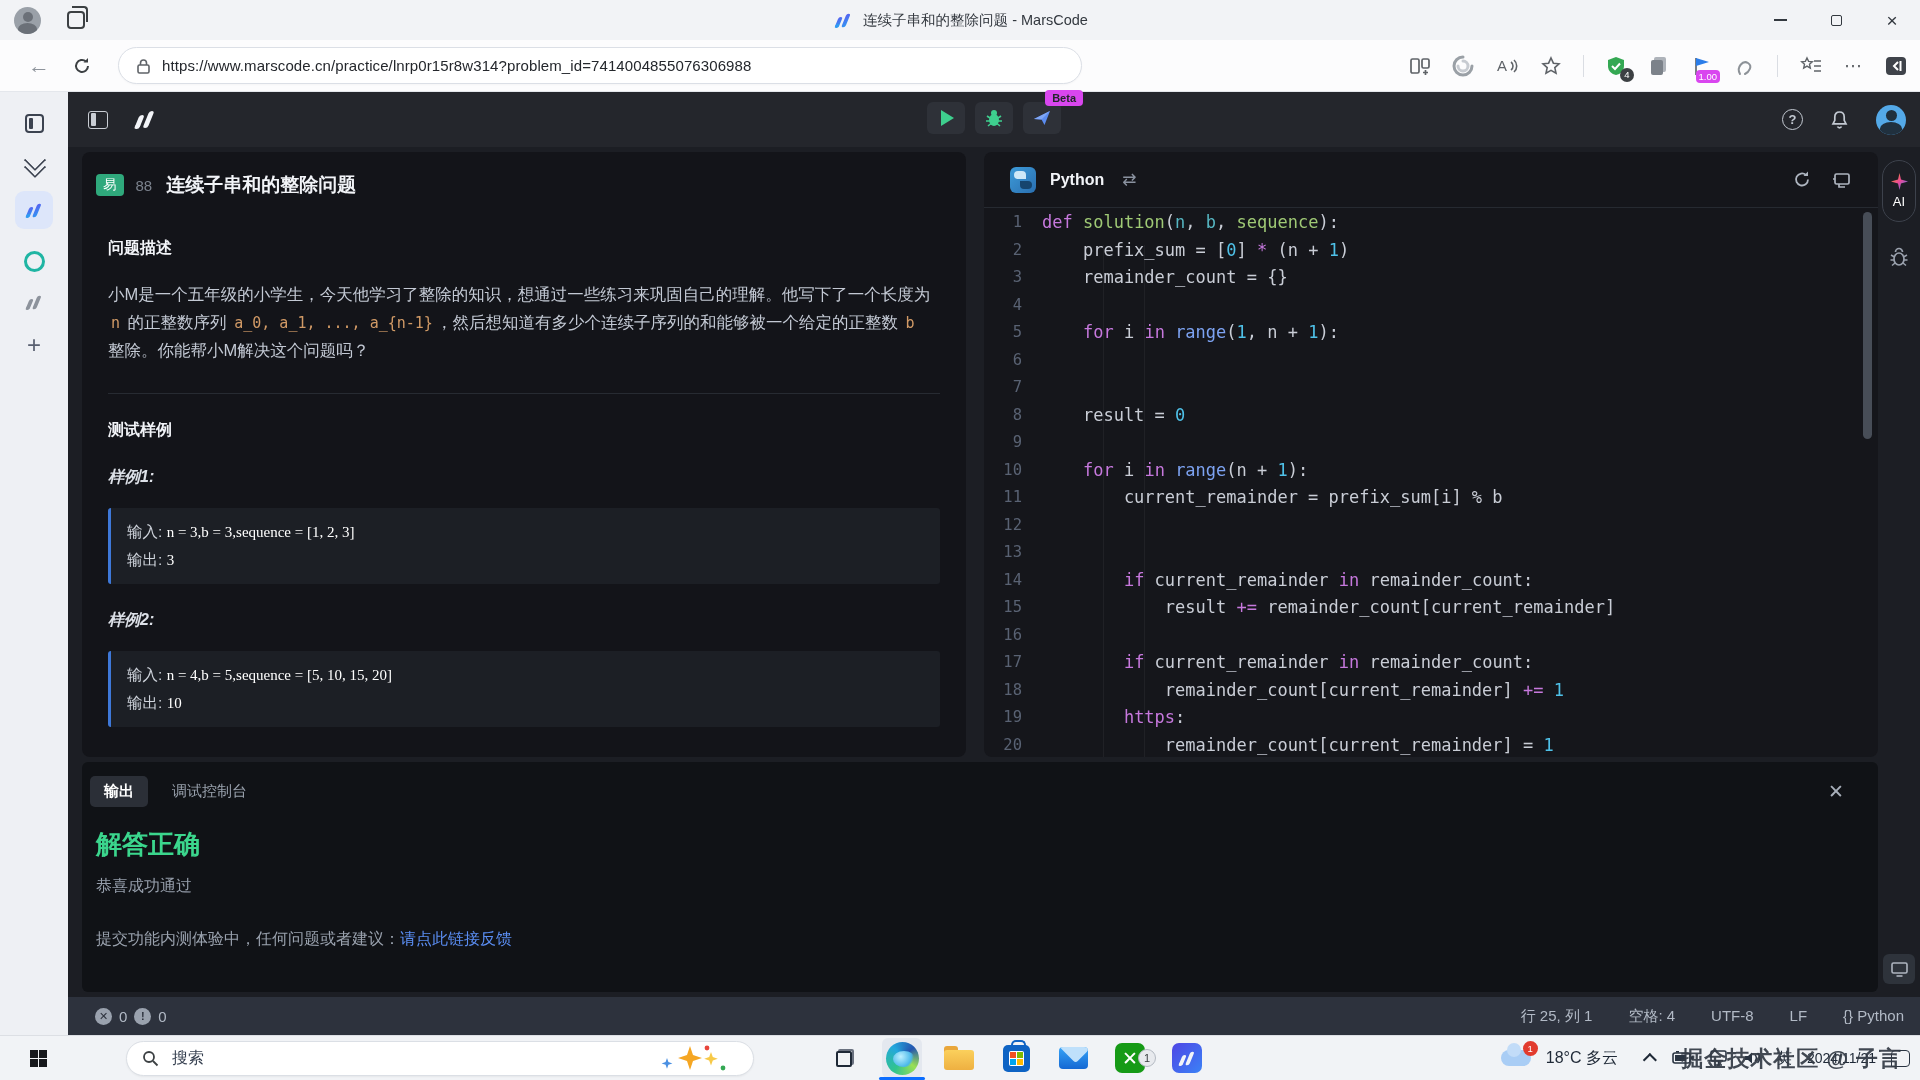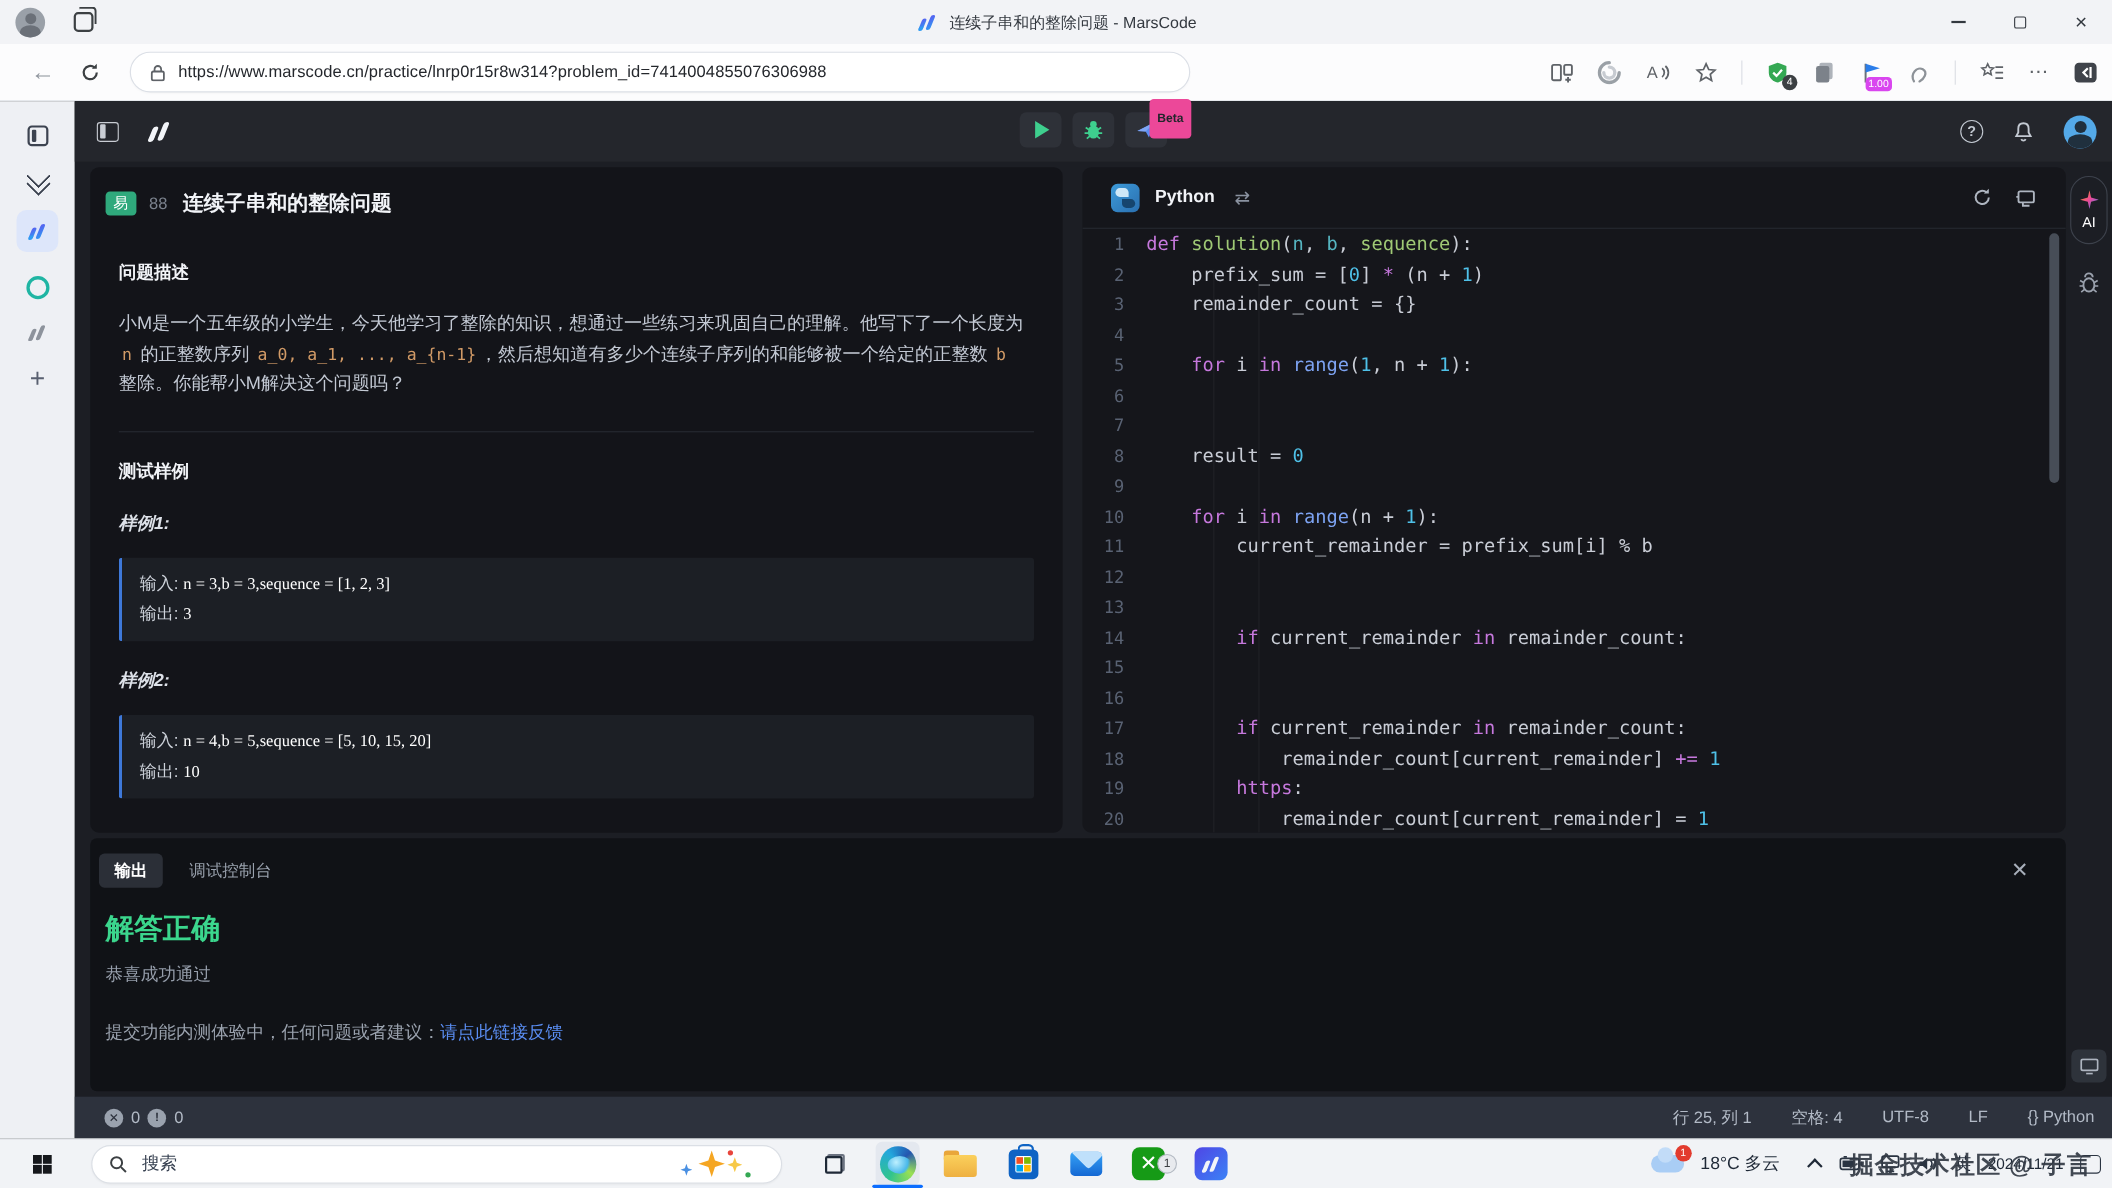--- a/index.html
+++ b/index.html
@@ -77,22 +77,22 @@
   
   .app-header { position:absolute; left:0; top:0; width:1852px; height:55px; background:#24262c;
                 display:flex; align-items:center; }
   .hd-toggle { margin-left:20px; width:20px; height:18px; border:1.6px solid #c9cdd4; border-radius:3px; position:relative; }
   .hd-toggle::before { content:""; position:absolute; left:1.5px; top:1.5px; bottom:1.5px; width:5px; background:#c9cdd4; border-radius:1px; }
   .hd-logo { margin-left:26px; }
   .run-group { position:absolute; left:50%; transform:translateX(-50%); top:10px; display:flex; gap:10px; }
   .run-btn { width:38px; height:32px; background:#2e3138; border-radius:6px; display:flex;
              align-items:center; justify-content:center; position:relative; }
   .play-tri { width:0; height:0; border-left:13px solid #3ecf8e; border-top:8px solid transparent; border-bottom:8px solid transparent; margin-left:3px; }
-  .beta-tag { position:absolute; top:-12px; right:-22px; background:#ec4899; color:#23262c; font-size:11px;
-              font-weight:bold; padding:12px 7px; border-radius:4px; }
+  .beta-tag { position:absolute; top:-12px; right:-22px; background:#d946ef; color:#23262c; font-size:11px;
+              font-weight:bold; padding:2px 7px; border-radius:4px; }
   .hd-right { position:absolute; right:14px; top:0; height:55px; display:flex; align-items:center; gap:26px; }
   .help-ico { width:21px; height:21px; border:1.8px solid #c3c9d2; border-radius:50%; color:#c3c9d2;
               font-size:13px; font-weight:bold; display:flex; align-items:center; justify-content:center; }
   .avatar-app { width:30px; height:30px; border-radius:50%; background:#54a9e8; position:relative; overflow:hidden; }
   .avatar-app::before { content:""; position:absolute; left:9.5px; top:5px; width:11px; height:11px; border-radius:50%; background:#20303e; }
   .avatar-app::after { content:""; position:absolute; left:4px; top:17px; width:22px; height:13px; border-radius:50% 50% 0 0; background:#20303e; }
 
   
   .problem-panel { position:absolute; left:14px; top:60px; width:884px; height:605px; background:#131419;
                    border-radius:8px; overflow:hidden; color:#c3c9d4; }
@@ -160,21 +160,21 @@
   
   .status-bar { position:absolute; left:0; top:905px; width:1852px; height:38px; background:#2d323d;
                 display:flex; align-items:center; font-size:15px; color:#b2bac6; }
   .sb-left { display:flex; align-items:center; gap:7px; margin-left:27px; }
   .sb-ico { width:17px; height:17px; border-radius:50%; background:#9aa2ae; color:#2d323d; font-size:11px;
             font-weight:bold; display:flex; align-items:center; justify-content:center; }
   .sb-right { margin-left:auto; margin-right:16px; display:flex; gap:36px; }
 
   
   .taskbar { position:absolute; left:0; top:1035px; width:1920px; height:45px; background:#f1f3f6;
-             border-top:1px solid #dcdfe4; display:flex; align-items:center; }
+             border-top:1px solid #dcdfe4; display:flex; align-items:center;gap:43px; }
   .start-logo { margin-left:30px; width:17px; height:17px; display:grid; grid-template-columns:8px 8px; gap:1.4px; }
   .start-logo i { background:#16181c; width:8px; height:8px; }
   .search-pill { margin-left:36px; width:628px; height:35px; background:#fff; border:1px solid #dbdfe5;
                  border-radius:18px; display:flex; align-items:center; box-shadow:0 1px 2px rgba(0,0,0,0.05); position:relative; }
   .search-txt { margin-left:13px; font-size:16px; color:#374151; }
   .sparkle-wrap { position:absolute; right:18px; top:2px; width:90px; height:30px; }
   .task-icons { display:flex; align-items:center; gap:17px; margin-left:28px; }
   .tk-item { width:40px; height:40px; display:flex; align-items:center; justify-content:center; position:relative; }
   .tk-active { background:#e4e8ef; border-radius:6px; }
   .tk-underline { position:absolute; bottom:-2px; left:-3px; width:46px; height:3.5px; background:#0b6dff; border-radius:2px; }
@@ -435,21 +435,21 @@
               <div class="code-line"><span class="ln">5</span><span class="lc"><span class="t-pl">    </span><span class="t-kw">for</span><span class="t-pl"> i </span><span class="t-kw">in</span><span class="t-pl"> </span><span class="t-call">range</span><span class="t-pl">(</span><span class="t-num">1</span><span class="t-pl">, n + </span><span class="t-num">1</span><span class="t-pl">):</span></span></div>
               <div class="code-line"><span class="ln">6</span></div>
               <div class="code-line"><span class="ln">7</span><span class="lc"></span></div>
               <div class="code-line"><span class="ln">8</span><span class="lc"><span class="t-pl">    result = </span><span class="t-num">0</span></span></div>
               <div class="code-line"><span class="ln">9</span><span class="lc"></span></div>
               <div class="code-line"><span class="ln">10</span><span class="lc"><span class="t-pl">    </span><span class="t-kw">for</span><span class="t-pl"> i </span><span class="t-kw">in</span><span class="t-pl"> </span><span class="t-call">range</span><span class="t-pl">(n + </span><span class="t-num">1</span><span class="t-pl">):</span></span></div>
               <div class="code-line"><span class="ln">11</span><span class="lc"><span class="t-pl">        current_remainder = prefix_sum[i] % b</span></span></div>
               <div class="code-line"><span class="ln">12</span><span class="lc"></span></div>
               <div class="code-line"><span class="ln">13</span><span class="lc"></span></div>
               <div class="code-line"><span class="ln">14</span><span class="lc"><span class="t-pl">        </span><span class="t-kw">if</span><span class="t-pl"> current_remainder </span><span class="t-kw">in</span><span class="t-pl"> remainder_count:</span></span></div>
-              <div class="code-line"><span class="ln">15</span></div>
+              <div class="code-line"><span class="ln">15</span><span class="lc"><span class="t-pl">            result </span><span class="t-op">+=</span><span class="t-pl"> remainder_count[current_remainder]</span></span></div>
               <div class="code-line"><span class="ln">16</span><span class="lc"></span></div>
               <div class="code-line"><span class="ln">17</span><span class="lc"><span class="t-pl">        </span><span class="t-kw">if</span><span class="t-pl"> current_remainder </span><span class="t-kw">in</span><span class="t-pl"> remainder_count:</span></span></div>
               <div class="code-line"><span class="ln">18</span><span class="lc"><span class="t-pl">            remainder_count[current_remainder] </span><span class="t-op">+=</span><span class="t-pl"> </span><span class="t-num">1</span></span></div>
               <div class="code-line"><span class="ln">19</span><span class="lc"><span class="t-pl">        </span><span class="t-kw">https</span><span class="t-pl">:</span></span></div>
               <div class="code-line"><span class="ln">20</span><span class="lc"><span class="t-pl">            remainder_count[current_remainder] = </span><span class="t-num">1</span></span></div>
             </div>
         </div>
         <div class="ed-scrollbar"></div>
       </div>
 

